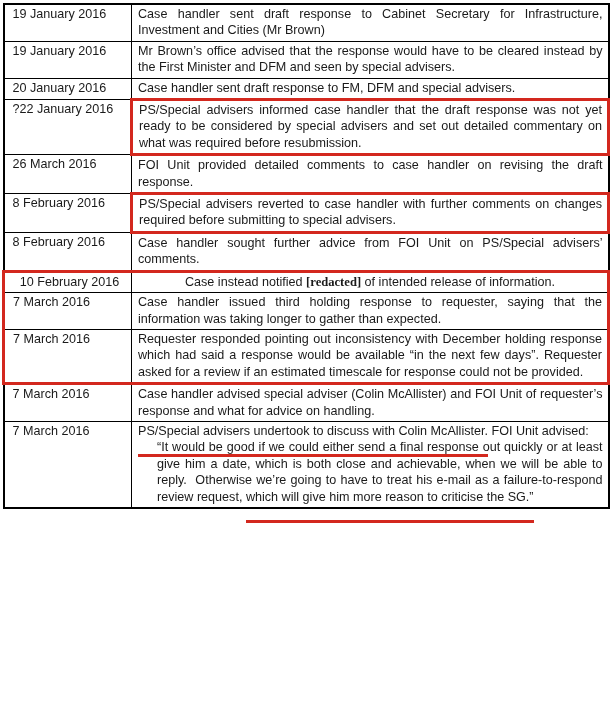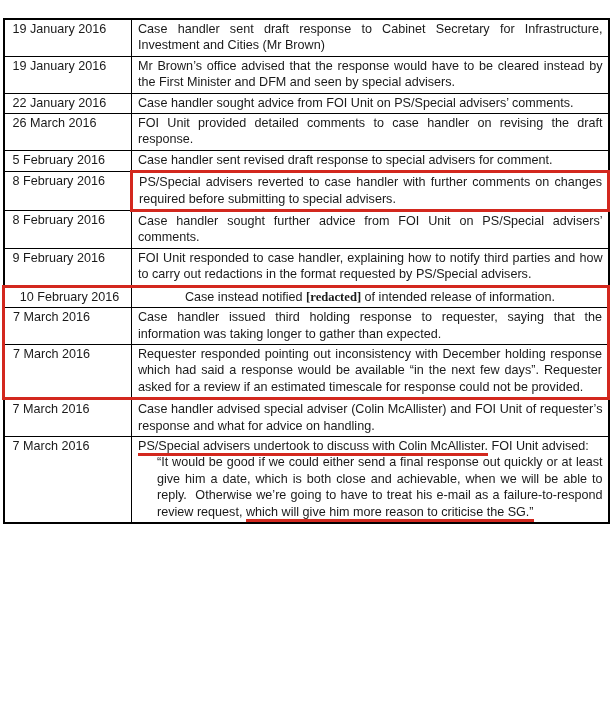--- a/index.html
+++ b/index.html
@@ -13,21 +13,21 @@
     background: #ffffff;
     font-family: "Liberation Sans", "DejaVu Sans", sans-serif;
     font-size: 12.6px;
     line-height: 16.4px;
     color: var(--ink);
   }
   table.timeline {
     border-collapse: collapse;
     table-layout: fixed;
     width: 608px;
-    margin: 18px 0 0 2px;
+    margin: 3px 0 0 2px;
     border: 2px solid #000;
   }
   td {
     border: 1px solid #000;
     vertical-align: top;
     padding: 1px 5px 2px 6px;
   }
   td.date {
     width: 128px;
     padding-left: 8px;
@@ -40,21 +40,21 @@
   tr.hl-band-top td { border-top: 3px solid var(--red); text-align: center; }
   tr.hl-band-bottom td { border-bottom: 3px solid var(--red); }
   tr.hl-band-top td:first-child,
   tr.hl-band-mid td:first-child,
   tr.hl-band-bottom td:first-child { border-left: 3px solid var(--red); }
   tr.hl-band-top td:last-child,
   tr.hl-band-mid td:last-child,
   tr.hl-band-bottom td:last-child { border-right: 3px solid var(--red); }
   .red-underline {
     border-bottom: 3px solid var(--red);
-    padding-bottom: 0px;
+    padding-bottom: 16px;
   }
   .quote {
     margin-left: 19px;
     text-align: justify;
   }
   b { font-weight: bold; font-family: Liberation Serif, serif; }
 </style>
 </head>
 <body>
 
@@ -63,42 +63,38 @@
     <tbody>
         <tr>
           <td class="date">19 January 2016</td>
           <td class="desc"><span>Case handler sent draft response to Cabinet Secretary for Infrastructure, Investment and Cities (Mr Brown)</span></td>
         </tr>
         <tr>
           <td class="date">19 January 2016</td>
           <td class="desc"><span>Mr Brown’s office advised that the response would have to be cleared instead by the First Minister and DFM and seen by special advisers.</span></td>
         </tr>
         <tr>
-          <td class="date">22 January 2016</td>
-          <td class="desc"><span>Case handler sought advice from FOI Unit on PS/Special advisers’ comments.</span></td>
+          <td class="date">20 January 2016</td>
+          <td class="desc"><span>Case handler sent draft response to FM, DFM and special advisers.</span></td>
+        </tr>
+        <tr class="hl-cell">
+          <td class="date">?22 January 2016</td>
+          <td class="desc"><span>PS/Special advisers informed case handler that the draft response was not yet ready to be considered by special advisers and set out detailed commentary on what was required before resubmission.</span></td>
         </tr>
         <tr>
           <td class="date">26 March 2016</td>
           <td class="desc"><span>FOI Unit provided detailed comments to case handler on revising the draft response.</span></td>
-        </tr>
-        <tr>
-          <td class="date">5 February 2016</td>
-          <td class="desc"><span>Case handler sent revised draft response to special advisers for comment.</span></td>
         </tr>
         <tr class="hl-cell">
           <td class="date">8 February 2016</td>
           <td class="desc"><span>PS/Special advisers reverted to case handler with further comments on changes required before submitting to special advisers.</span></td>
         </tr>
         <tr>
           <td class="date">8 February 2016</td>
           <td class="desc"><span>Case handler sought further advice from FOI Unit on PS/Special advisers’ comments.</span></td>
-        </tr>
-        <tr>
-          <td class="date">9 February 2016</td>
-          <td class="desc"><span>FOI Unit responded to case handler, explaining how to notify third parties and how to carry out redactions in the format requested by PS/Special advisers.</span></td>
         </tr>
         <tr class="hl-band-top">
           <td class="date">10 February 2016</td>
           <td class="desc"><span>Case instead notified </span><b>[redacted]</b><span> of intended release of information.</span></td>
         </tr>
         <tr class="hl-band-mid">
           <td class="date">7 March 2016</td>
           <td class="desc"><span>Case handler issued third holding response to requester, saying that the information was taking longer to gather than expected.</span></td>
         </tr>
         <tr class="hl-band-bottom">

